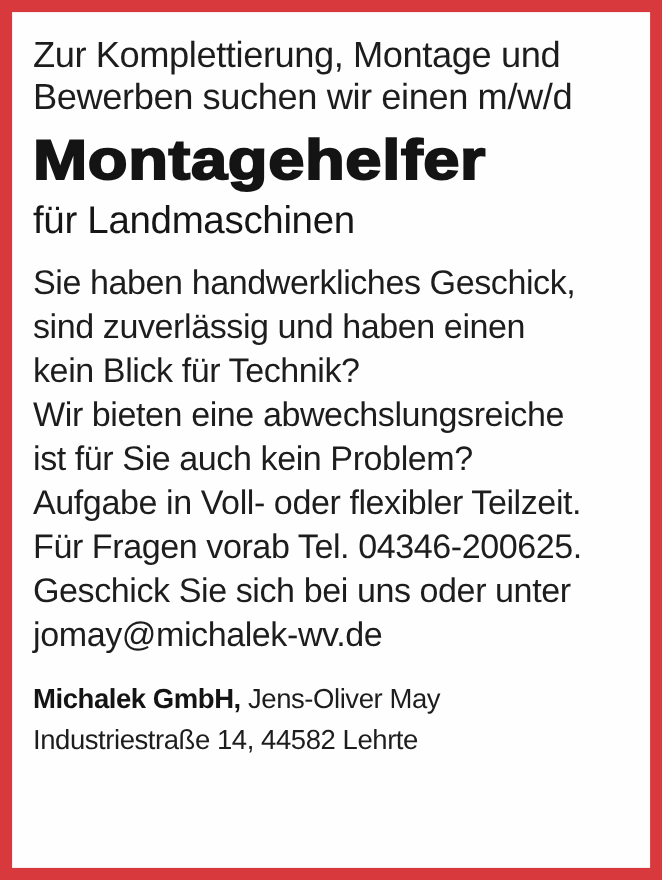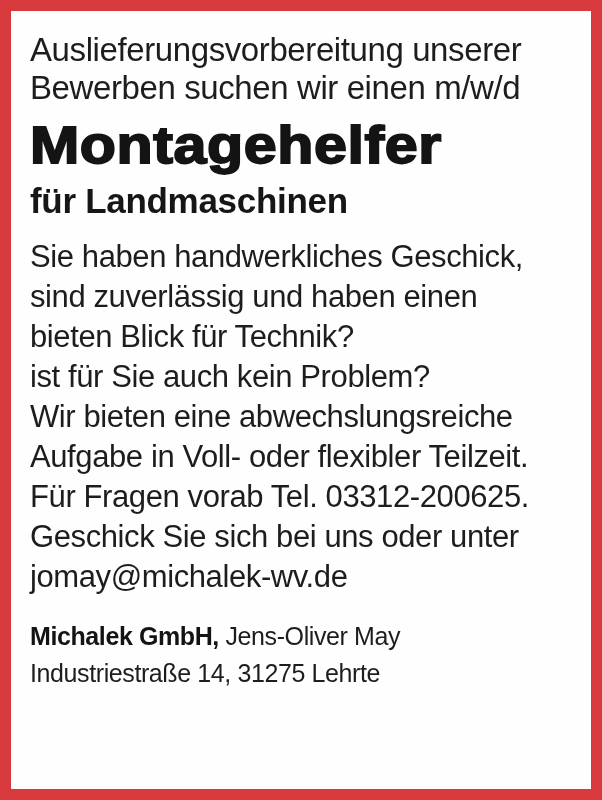--- a/index.html
+++ b/index.html
@@ -34,21 +34,21 @@
     color: #141414;
     -webkit-text-stroke: 1.8px #141414;
     transform: scaleX(1.16);
     transform-origin: left center;
     white-space: pre;
   }
   .job-subtitle {
     margin: 9px 0 0 0;
     font-size: 35px;
     line-height: 38px;
-    font-weight: 700;
+    font-weight: 400;
     letter-spacing: -0.3px;
     color: #161616;
   }
   .bodytext {
     margin: 17px 0 0 0;
     font-size: 31px;
     line-height: 40px;
     letter-spacing: -0.4px;
   }
   .footer {
@@ -65,38 +65,38 @@
     font-weight: 700;
     color: #141414;
   }
 </style>
 </head>
 <body>
 
 <div class="ad" style="border-color: rgb(216, 57, 60); color: rgb(29, 29, 29); background: rgb(254, 254, 254);">
 
   <p class="intro">
-    <span class="ln">Auslieferungsvorbereitung unserer</span>
+    <span class="ln">Zur Komplettierung, Montage und</span>
     <span class="ln">Bewerben suchen wir einen m/w/d</span>
   </p>
 
   <h1 class="job-title">Montagehelfer</h1>
 
   <h2 class="job-subtitle">für Landmaschinen</h2>
 
   <p class="bodytext">
     <span class="ln">Sie haben handwerkliches Geschick,</span>
     <span class="ln">sind zuverlässig und haben einen</span>
-    <span class="ln">bieten Blick für Technik?</span>
+    <span class="ln">kein Blick für Technik?</span>
+    <span class="ln">Wir bieten eine abwechslungsreiche</span>
     <span class="ln">ist für Sie auch kein Problem?</span>
-    <span class="ln">Wir bieten eine abwechslungsreiche</span>
     <span class="ln">Aufgabe in Voll- oder flexibler Teilzeit.</span>
-    <span class="ln">Für Fragen vorab Tel. 03312-200625.</span>
+    <span class="ln">Für Fragen vorab Tel. 04346-200625.</span>
     <span class="ln">Geschick Sie sich bei uns oder unter</span>
     <span class="ln">jomay@michalek-wv.de</span>
   </p>
 
   <p class="footer">
     <span class="ln"><b>Michalek GmbH,</b> <span>Jens-Oliver May</span></span>
-    <span class="ln">Industriestraße 14, 31275 Lehrte</span>
+    <span class="ln">Industriestraße 14, 44582 Lehrte</span>
   </p>
 
 </div>
 
 </body></html>

